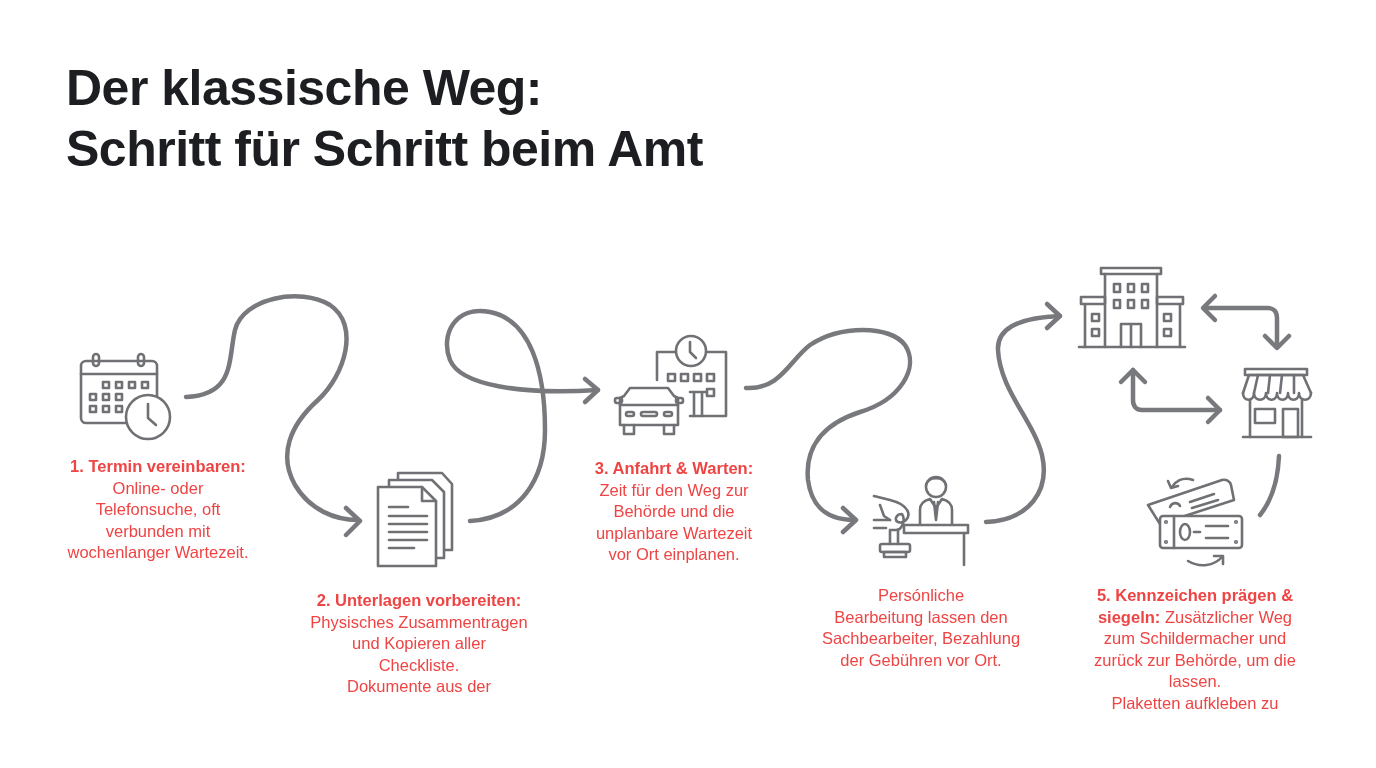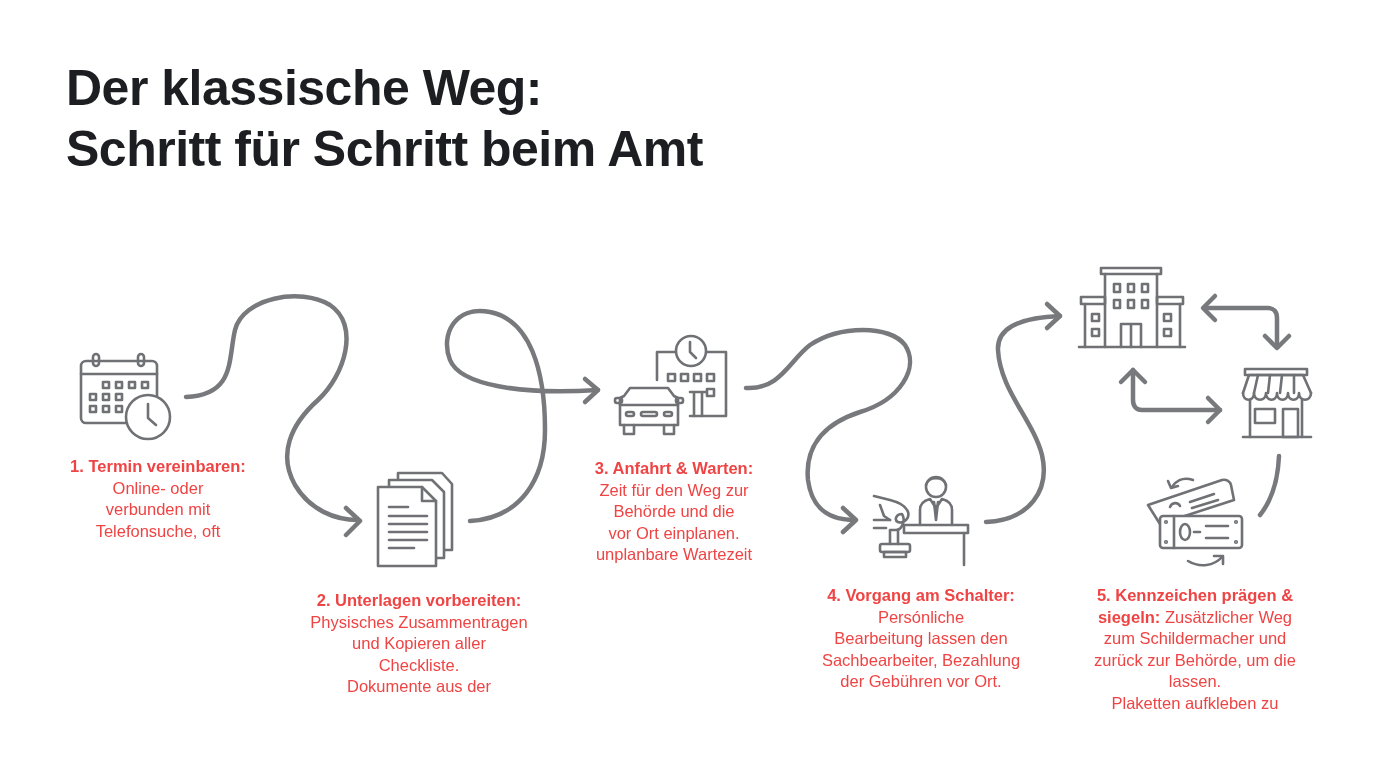--- a/index.html
+++ b/index.html
@@ -183,42 +183,42 @@
     <line x1="1206" y1="526" x2="1228" y2="526"></line>
     <line x1="1206" y1="538" x2="1228" y2="538"></line>
     <path d="M1188,561 C1200,568 1214,566 1222,557"></path>
     <path d="M1214,556 L1223,556 L1223,564"></path>
   </g>
 </svg>
 
 <div class="step" style="left:40px; top:456px; width:236px;">
   <div><b>1. Termin vereinbaren:</b></div>
   <div>Online- oder</div>
+  <div>Telefonsuche, oft</div>
   <div>verbunden mit</div>
-  <div>Telefonsuche, oft</div>
+  <div>wochenlanger Wartezeit.</div>
 </div>
 
 <div class="step" style="left:279px; top:590px; width:280px;">
   <div><b>2. Unterlagen vorbereiten:</b></div>
   <div>Physisches Zusammentragen</div>
   <div>und Kopieren aller</div>
   <div>Checkliste.</div>
   <div>Dokumente aus der</div>
 </div>
 
 <div class="step" style="left:568px; top:458px; width:212px;">
   <div><b>3. Anfahrt &amp; Warten:</b></div>
   <div>Zeit für den Weg zur</div>
   <div>Behörde und die</div>
+  <div>unplanbare Wartezeit</div>
   <div>vor Ort einplanen.</div>
-  <div>unplanbare Wartezeit</div>
 </div>
 
 <div class="step" style="left:795px; top:585px; width:252px;">
-  <div><b>4. Vorgang am Schalter:</b></div>
   <div>Persónliche</div>
   <div>Bearbeitung lassen den</div>
   <div>Sachbearbeiter, Bezahlung</div>
   <div>der Gebühren vor Ort.</div>
 </div>
 
 <div class="step" style="left:1066px; top:585px; width:258px;">
   <div><b>5. Kennzeichen prägen &amp;</b></div>
   <div><b>siegeln:</b><span> Zusätzlicher Weg</span></div>
   <div>zum Schildermacher und</div>

